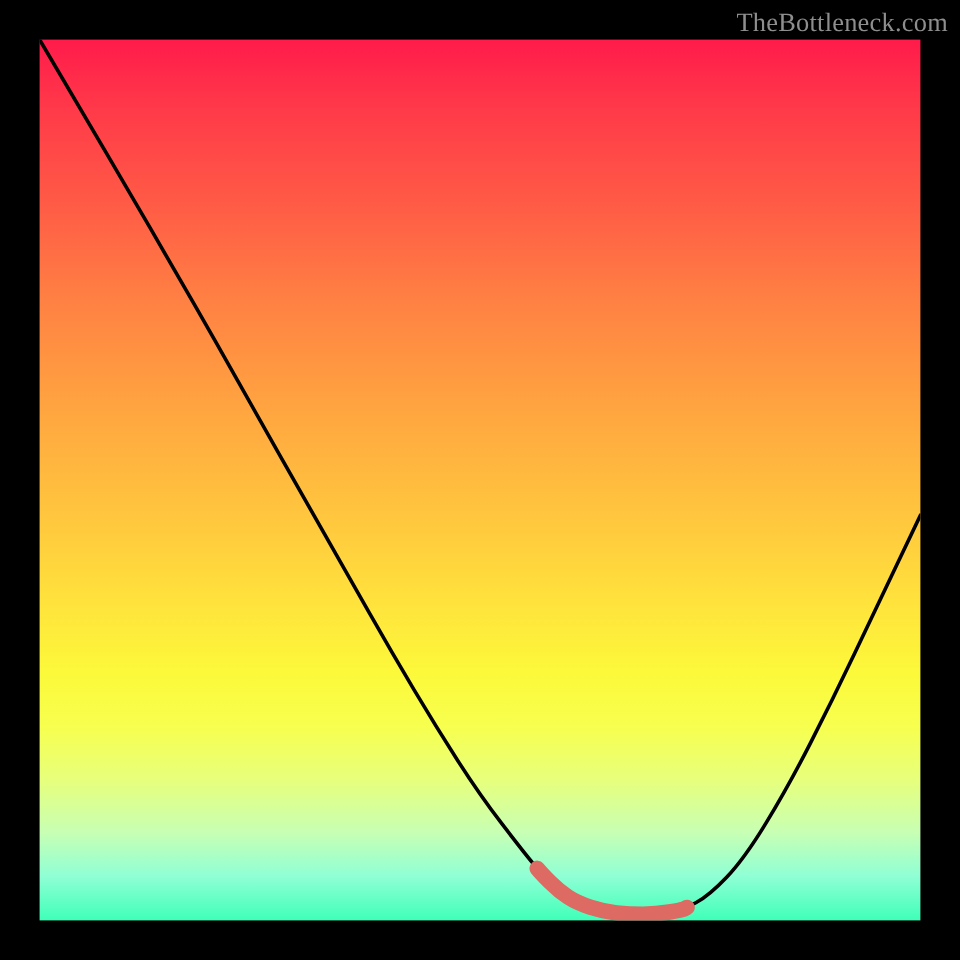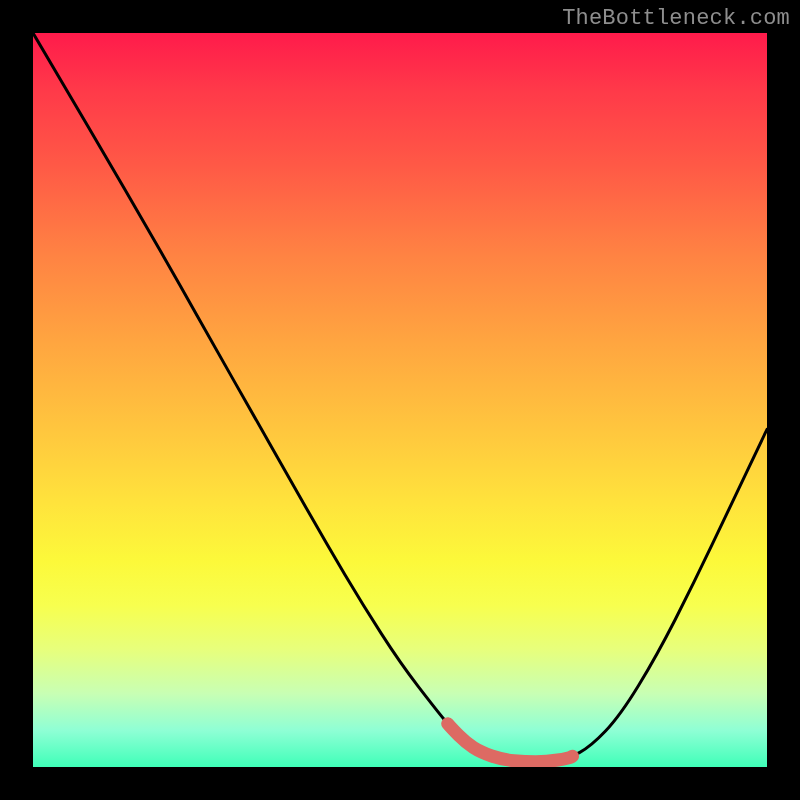--- a/index.html
+++ b/index.html
@@ -37,21 +37,21 @@
       #e7ff7c 84%,
       #c8ffb4 90%,
       #8fffd5 95%,
       #3fffb8 100%
     );
   }
   .watermark {
     position: absolute;
     top: 6px;
     right: 10px;
-    font-family: Liberation Mono, monospace;
+    font-family: Liberation Serif, serif;
     font-size: 22px;
     color: #8e8e8e;
     letter-spacing: 0.2px;
     user-select: none;
   }
   svg.curve {
     position: absolute;
     left: 0;
     top: 0;
     width: 734px;

